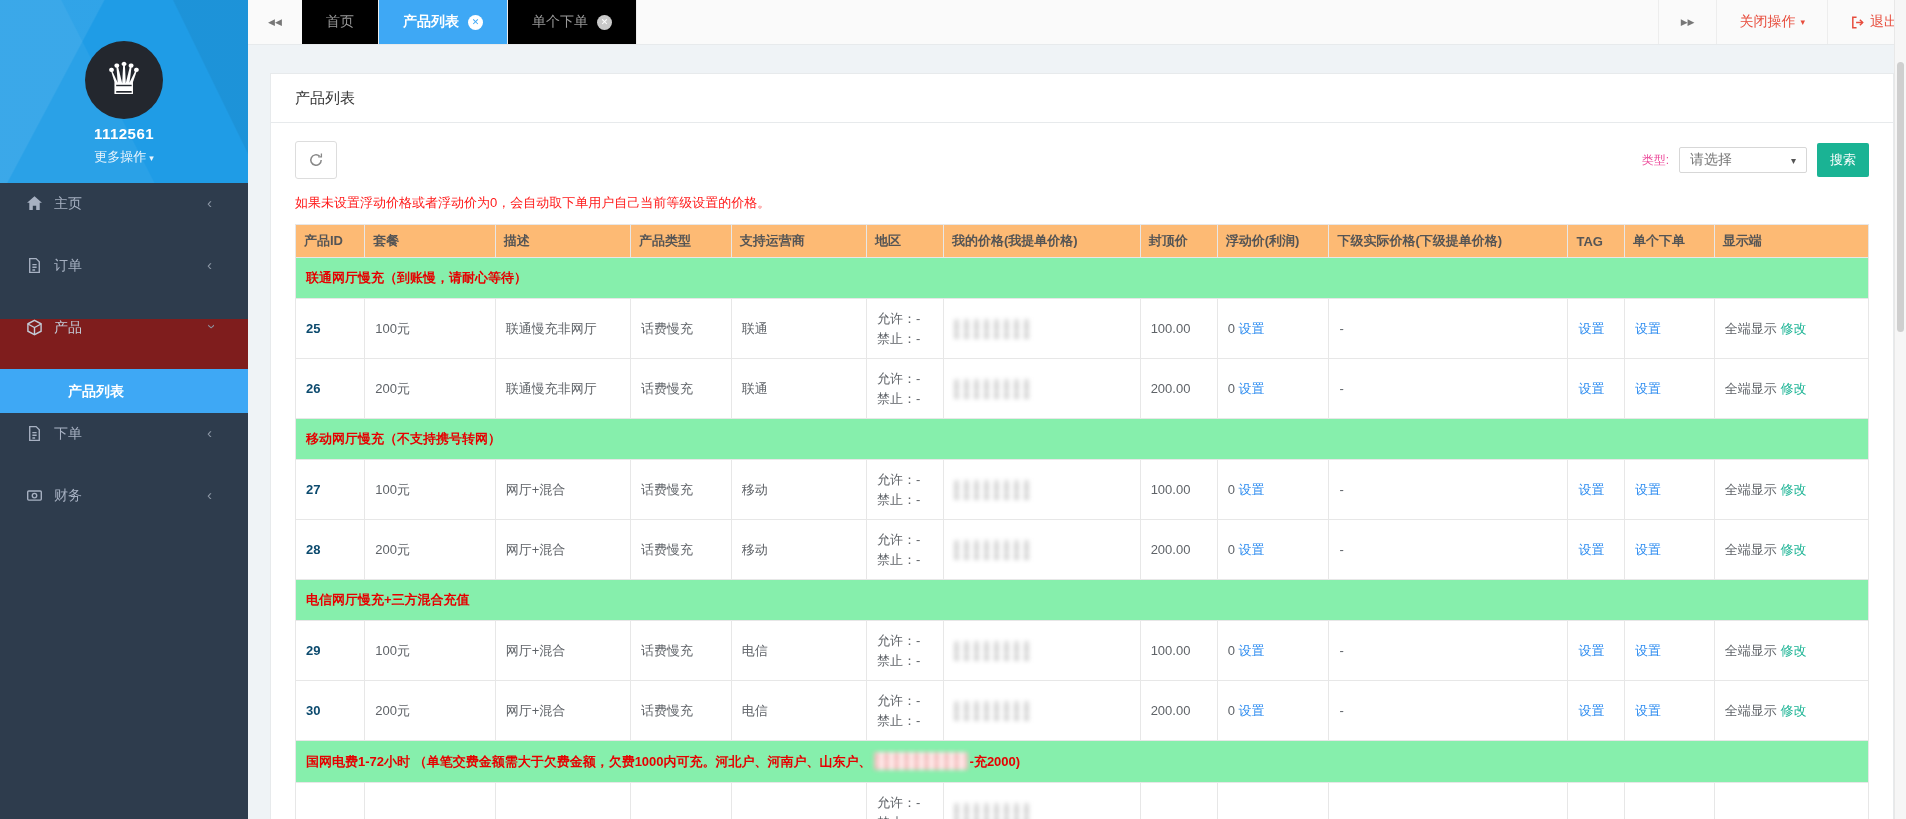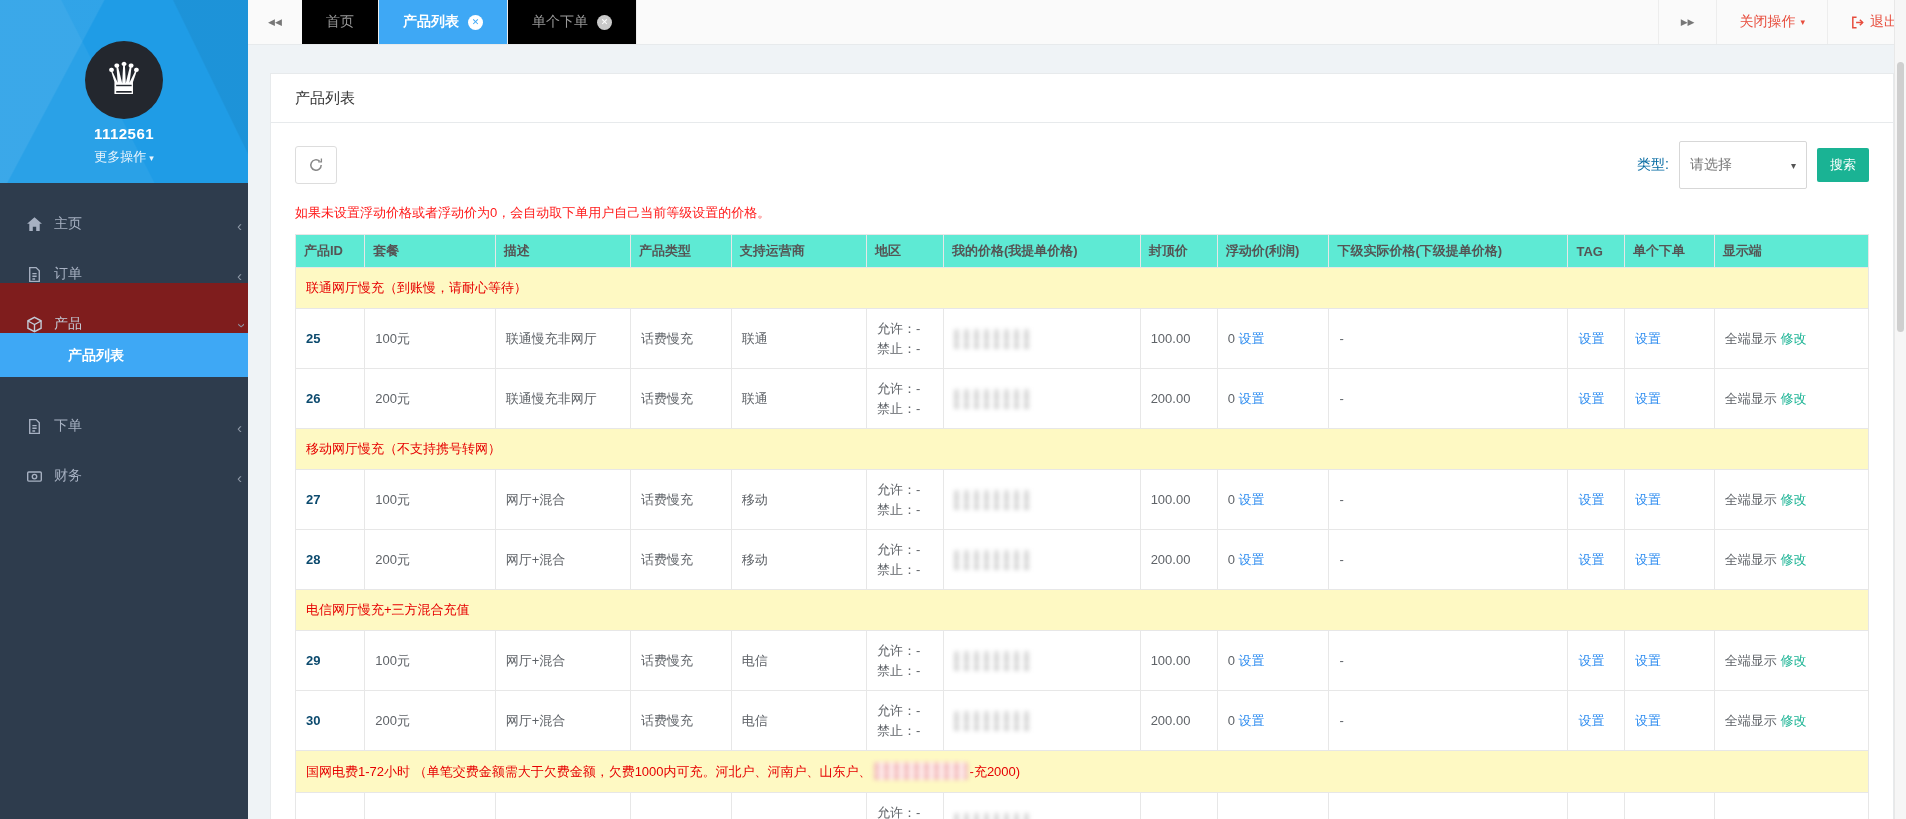--- a/index.html
+++ b/index.html
@@ -12,21 +12,21 @@
   .side-top { height: 183px; background: #1f9ce6;
     background-image: linear-gradient(118deg, rgba(255,255,255,.08) 30%, transparent 30.5%),
                       linear-gradient(244deg, rgba(0,0,0,.06) 22%, transparent 22.5%),
                       linear-gradient(63deg, rgba(255,255,255,.05) 45%, transparent 45.5%);
     text-align: center; padding-top: 41px; }
   .logo { width: 78px; height: 78px; border-radius: 50%; background: #23272e; margin: 0 auto 6px;
     color: #fff; font-size: 44px; line-height: 76px; font-family: "DejaVu Sans", sans-serif; }
   .uid { color: #fff; font-weight: bold; font-size: 15px; letter-spacing: .5px; }
   .more { color: #eaf5fd; font-size: 13px; margin-top: 6px; }
   .more .caret { font-size: 9px; margin-left: 3px; }
-  .menu-item { height: 50px; display: flex; align-items: flex-end; padding: 0 6px 0 26px; color: #a7b1c2; font-size: 14px; cursor: pointer; }
+  .menu-item { height: 50px; display: flex; align-items: flex-start; padding: 0 36px 0 26px; color: #a7b1c2; font-size: 14px; cursor: pointer; margin-top: 12px; }
   .menu-item.open { background: #7f1d1d; color: #c3ccd8; }
   .mi-icon { width: 17px; height: 17px; margin-right: 11px; display: inline-flex; }
   .mi-icon svg { width: 100%; height: 100%; }
   .mi-label { flex: 1; }
   .mi-chevron { font-size: 15px; color: #8d97a5; line-height: 1; }
   .mi-chevron.down { transform: rotate(-90deg); }
   .submenu { margin-bottom: 8px; }
   .submenu-item { height: 44px; line-height: 44px; padding-left: 68px; color: #a7b1c2; font-size: 14px; cursor: pointer; }
   .submenu-item.active { background: #3ea8f5; color: #fff; font-weight: bold; }
 
@@ -48,34 +48,34 @@
   .tb-red svg { width: 15px; height: 15px; }
 
   .content { flex: 1; padding: 28px 12px 0 22px; overflow: hidden; background: #eff3f6; }
   .panel { background: #fff; border: 1px solid #e7eaec; }
   .panel-header { padding: 15px 24px 14px; font-size: 15px; color: #333; border-bottom: 1px solid #e7eaec; }
   .panel-body { padding: 18px 24px 0; }
   .toolbar { display: flex; align-items: center; }
   .btn-refresh { width: 42px; height: 38px; border: 1px solid #ddd; background: #fff; border-radius: 3px; color: #888; cursor: pointer; display: flex; align-items: center; justify-content: center; }
   .btn-refresh svg { width: 16px; height: 16px; }
   .filters { margin-left: auto; display: flex; align-items: center; gap: 10px; }
-  .type-label { color: #0369a1; font-size: 14px; }
-  .select { width: 128px; height: 48px; border: 1px solid #d7d7d7; border-radius: 2px; background: #fff; display: flex; align-items: center; padding: 0 10px; color: #777; font-size: 14px; cursor: pointer; }
+  .type-label { color: #ec4899; font-size: 12px; }
+  .select { width: 128px; height: 26px; border: 1px solid #d7d7d7; border-radius: 2px; background: #fff; display: flex; align-items: center; padding: 0 10px; color: #777; font-size: 14px; cursor: pointer; }
   .select .caret { margin-left: auto; color: #555; font-size: 10px; }
   .search-input { width: 216px; height: 34px; border: 1px solid #ddd; border-radius: 2px; padding: 0 10px; font-size: 14px; color: #333; outline: none; }
   .search-input::placeholder { color: #b8b8b8; }
   .btn-search { width: 52px; height: 34px; background: #1ab394; color: #fff; border: none; border-radius: 2px; font-size: 13px; cursor: pointer; }
   .notice { color: #ff1a1a; font-size: 13px; margin: 15px 0 12px; }
 
   table { width: 100%; border-collapse: collapse; table-layout: fixed; }
   th, td { border: 1px solid #e7e7e7; overflow: hidden; }
-  th { background: #5eead4; color: #555; font-size: 13px; font-weight: bold; text-align: left; padding: 7px 8px; white-space: nowrap; }
+  th { background: #fdba74; color: #555; font-size: 13px; font-weight: bold; text-align: left; padding: 7px 8px; white-space: nowrap; }
   td { padding: 8px 10px; color: #5f6368; font-size: 13px; }
   tr.data-row { height: 60px; }
-  tr.group-row td { background: #fef9c3; color: #e60000; font-weight: normal; font-size: 13px; padding: 11px 10px; white-space: nowrap; }
+  tr.group-row td { background: #86efac; color: #e60000; font-weight: bold; font-size: 13px; padding: 11px 10px; white-space: nowrap; }
   .pid { color: #0c4a6e; font-weight: bold; }
   a.link { color: #2d8cf0; text-decoration: none; cursor: pointer; }
   a.green { color: #1ab394; text-decoration: none; cursor: pointer; }
   .region div { line-height: 20px; }
   .censor { display: inline-block; width: 78px; height: 20px; vertical-align: middle; border-radius: 2px;
     background: repeating-linear-gradient(90deg, rgba(195,195,195,.55) 0 5px, rgba(255,255,255,.92) 5px 10px),
                 repeating-linear-gradient(0deg, #ececec 0 5px, #fafafa 5px 10px);
     filter: blur(2.2px); }
   .censor.red { width: 94px; height: 18px; margin: 0 2px; vertical-align: -4px;
     background: repeating-linear-gradient(90deg, rgba(240,168,168,.6) 0 5px, rgba(255,236,236,.95) 5px 10px),

